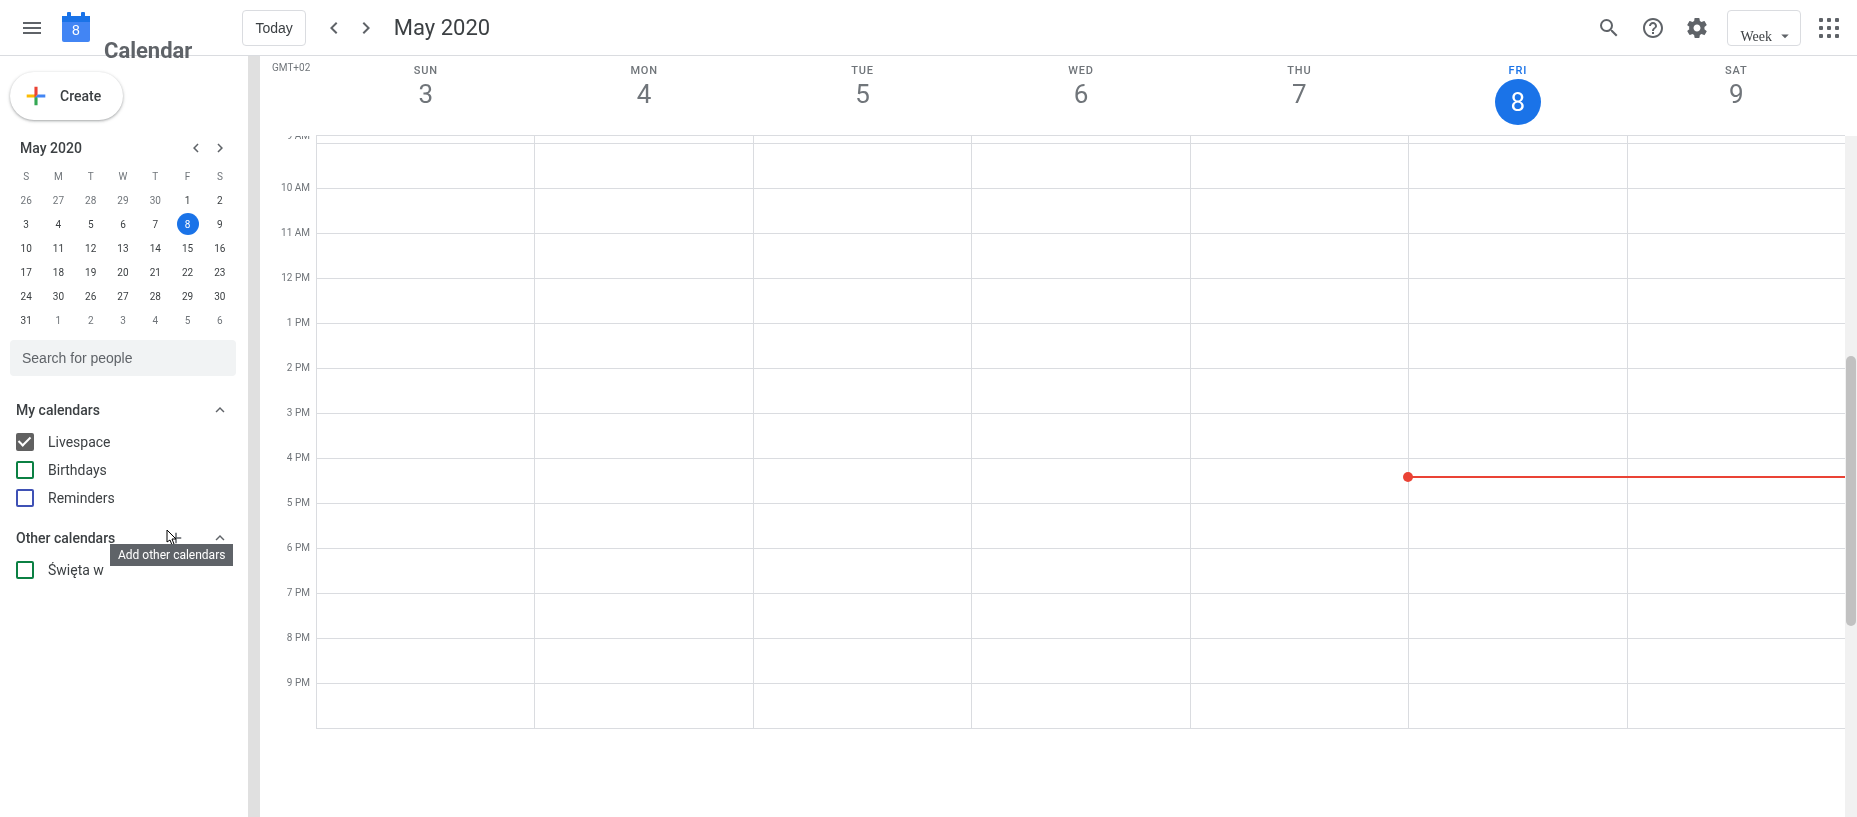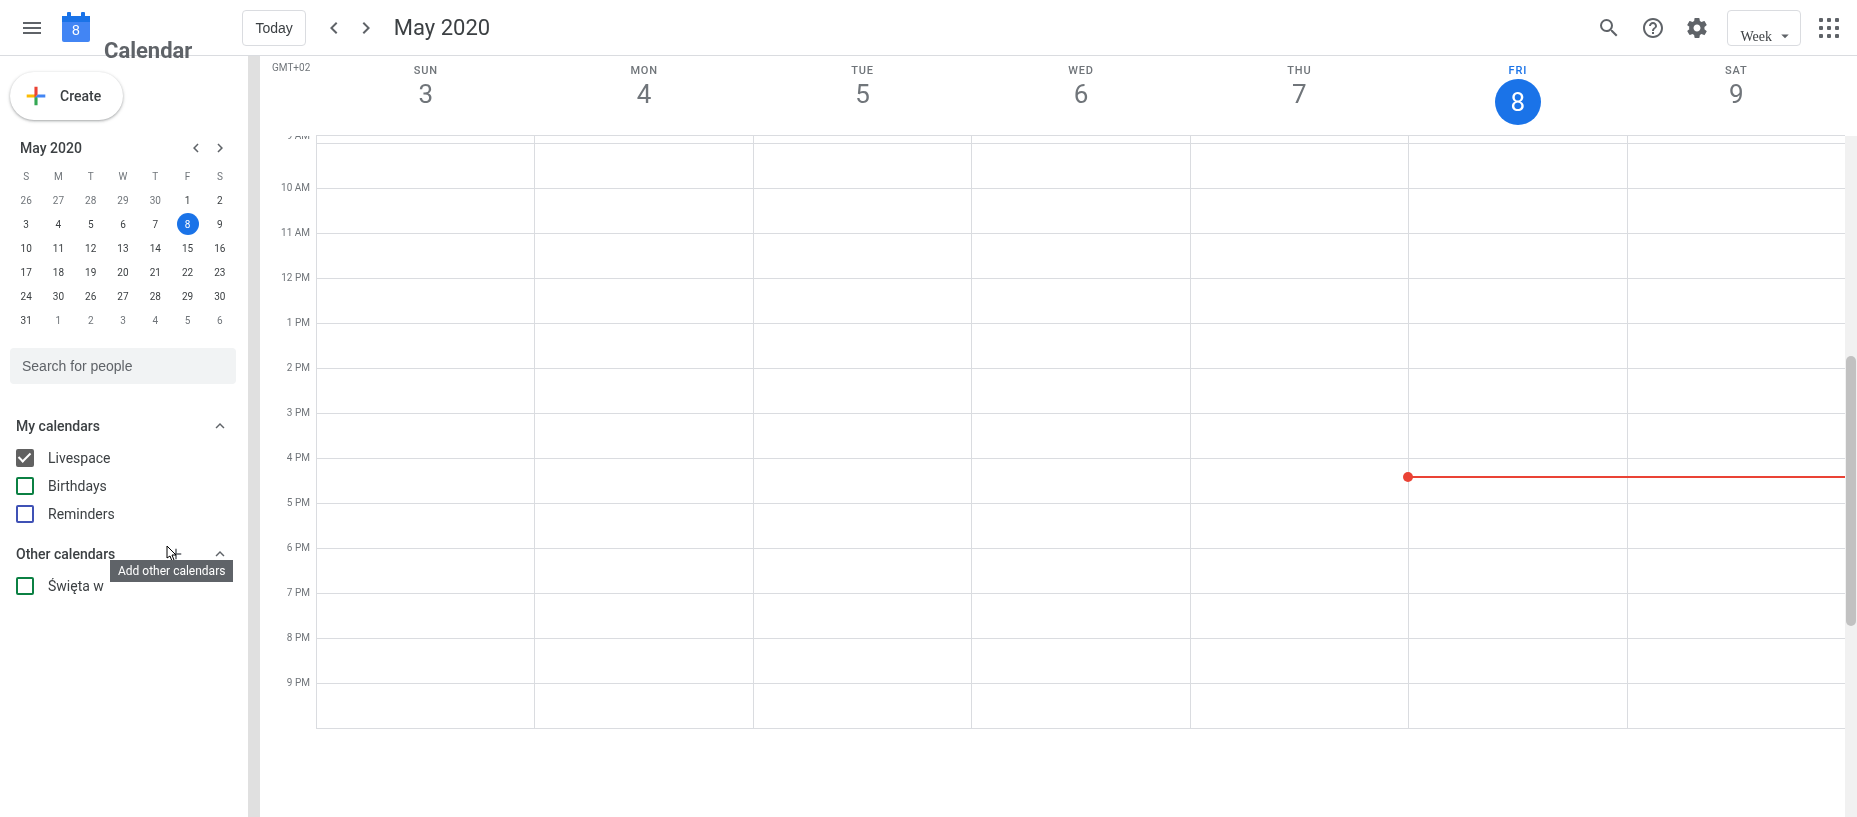--- a/index.html
+++ b/index.html
@@ -36,21 +36,21 @@
   .mini-nav-btn { width: 24px; height: 24px; display: flex; align-items: center; justify-content: center; cursor: pointer; }
   .mini-nav-btn svg { width: 18px; height: 18px; fill: #5f6368; }
 
   .mini-cal { width: 100%; table-layout: fixed; border-spacing: 0; }
   .mini-cal th, .mini-cal td { text-align: center; font-size: 10px; font-weight: 400; color: #70757a; height: 24px; cursor: pointer; }
   .mini-cal td { color: #3c4043; }
   .mini-cal td.other-month { color: #70757a; }
   .mini-cal td span { display: inline-flex; width: 22px; height: 22px; align-items: center; justify-content: center; border-radius: 50%; }
   .mini-cal td.today span { background: #1a73e8; color: #fff; }
 
-  .search-people { margin: 16px 0; }
+  .search-people { margin: 8px 0; }
   .search-people input { width: 100%; height: 36px; border: none; background: #f1f3f4; border-radius: 4px; padding: 0 12px; font-size: 14px; color: #3c4043; }
   .search-people input::placeholder { color: #5f6368; }
 
   .cal-section { margin-top: 8px; }
   .cal-section-header { display: flex; align-items: center; padding: 6px 4px 6px 6px; cursor: pointer; gap: 20px; }
   .cal-section-header span.title { font-size: 14px; font-weight: 500; flex: 1; color: #3c4043; }
   .cal-section-header .chev, .cal-section-header .plus { width: 24px; height: 24px; display: flex; align-items: center; justify-content: center; border-radius:50%; }
   .cal-section-header svg { width: 18px; height: 18px; fill: #5f6368; }
 
   .cal-item { display: flex; align-items: center; padding: 4px 0 4px 6px; cursor: pointer; height: 28px; }

